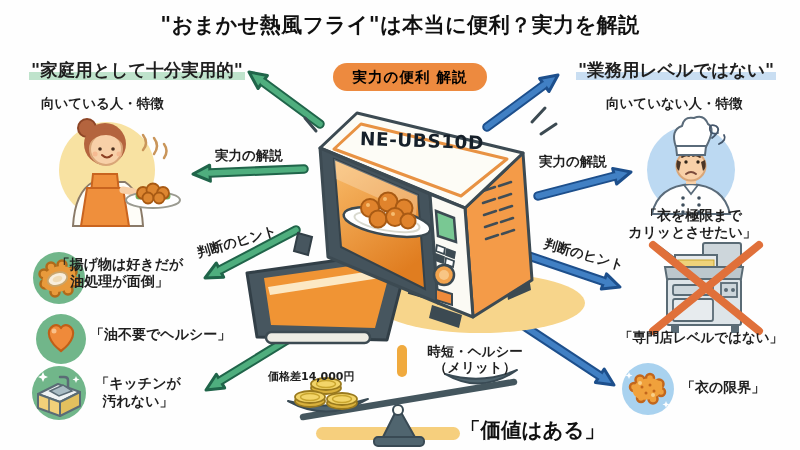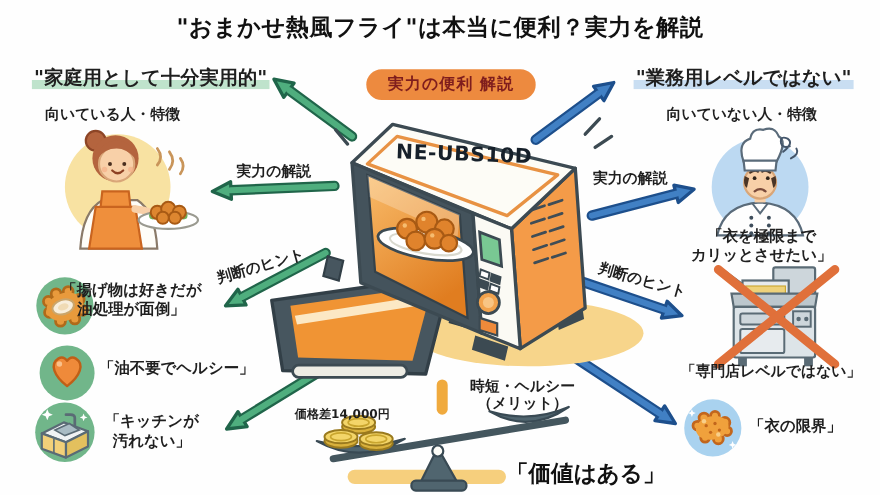--- a/index.html
+++ b/index.html
@@ -9,21 +9,21 @@
   }
   .abs{position:absolute;}
   .txt{font-weight:700;white-space:nowrap;}
   .title{top:11px;left:0;width:800px;text-align:center;font-size:21px;font-weight:800;letter-spacing:.5px;color:#111;}
   .hdr{font-size:17.5px;font-weight:800;text-align:center;}
   .hdr-left{top:58px;left:8px;width:258px;}
   .hdr-right{top:58px;left:554px;width:244px;}
   .hl-green{background:linear-gradient(to bottom,transparent 58%,#bfe3cc 58%);padding:0 2px;}
   .hl-blue{background:linear-gradient(to bottom,transparent 58%,#c9def2 58%);padding:0 2px;}
   .badge{top:63px;left:333px;width:154px;height:28px;line-height:28px;border-radius:15px;
-    background:#ed8a3f;color:#7f1d1d;font-size:14.5px;font-weight:800;text-align:center;letter-spacing:1px;}
+    background:#ed8a3f;color:#000000;font-size:14.5px;font-weight:800;text-align:center;letter-spacing:1px;}
   .sub{font-size:13.5px;font-weight:700;text-align:left;}
   .sub-left{top:95px;left:41px;width:200px;}
   .sub-right{top:95px;left:606px;width:200px;}
   .lbl{font-size:13.5px;font-weight:800;}
   .explain-left{top:147px;left:215px;}
   .explain-right{top:153px;left:539px;}
   .hint-left{top:233px;left:189px;width:96px;text-align:center;transform:rotate(-16deg);}
   .hint-right{top:246px;left:536px;width:96px;text-align:center;transform:rotate(16deg);}
   .quote{font-size:14px;font-weight:800;text-align:center;line-height:17px;}
   .quote-left{top:208px;left:27px;width:185px;margin-top:48px;}

